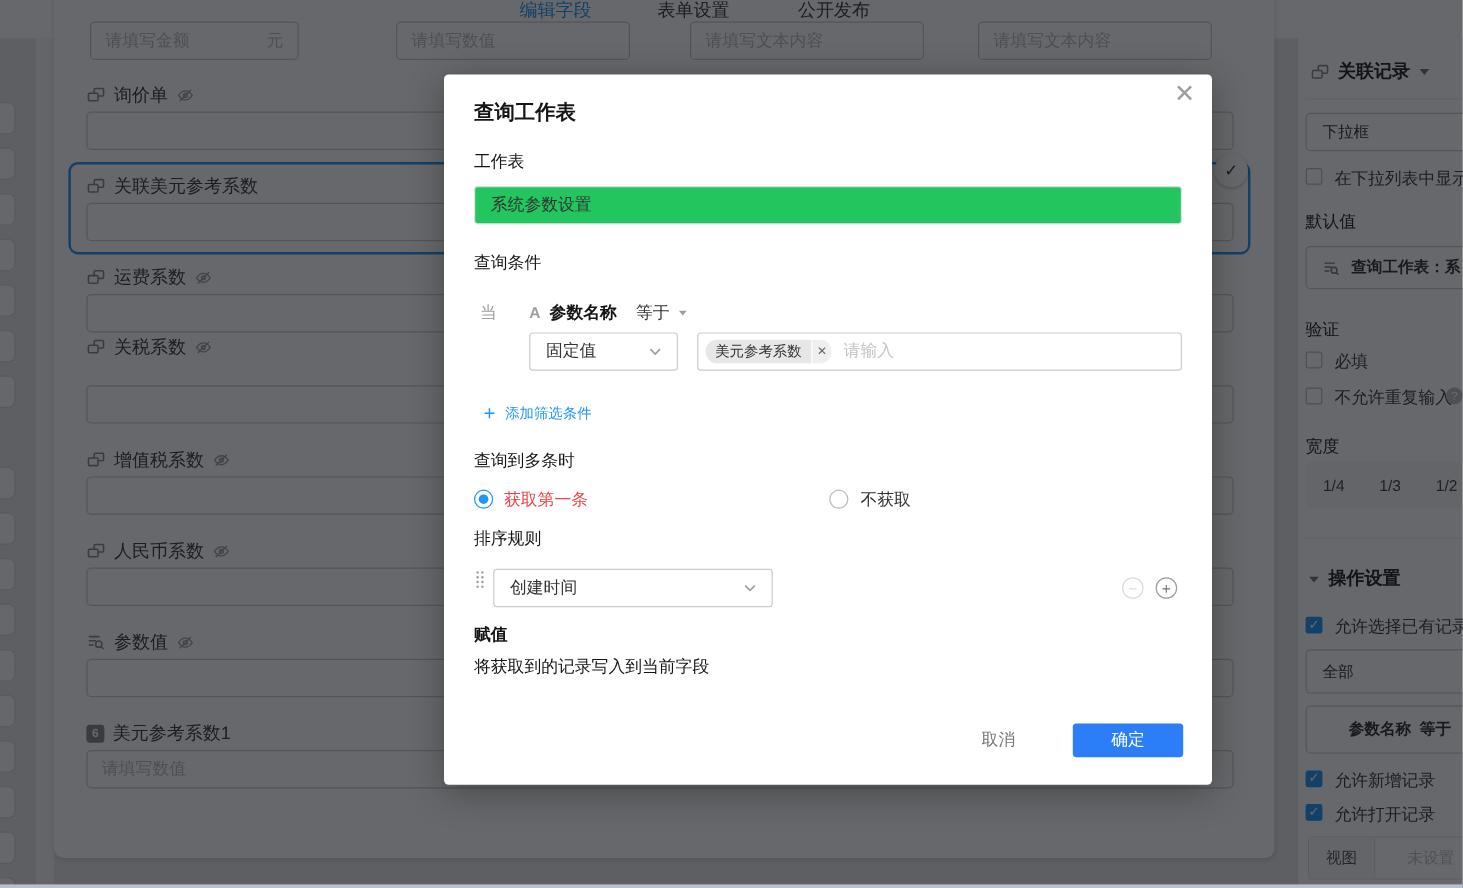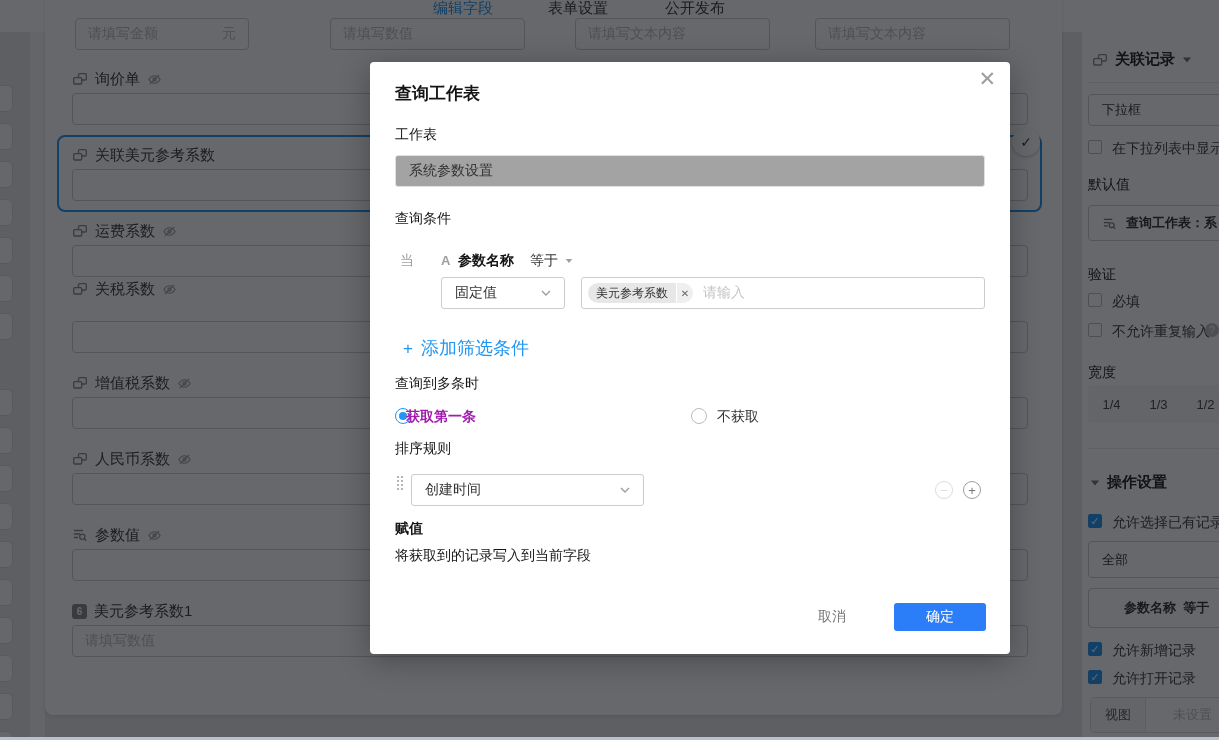--- a/index.html
+++ b/index.html
@@ -58,30 +58,30 @@
   
   .overlay { left:0; top:0; width:1219px; height:740px; background:rgba(10,12,16,.62); z-index:30; }
   .bottom-line { left:0; top:737px; width:1219px; height:3px; background:#b8c2ce; z-index:40; }
 
   .modal { left:370px; top:62px; width:640px; height:592px; background:#fff; border-radius:4px;
            box-shadow:0 6px 30px rgba(0,0,0,.3); z-index:50; }
   .modal .abs { position:absolute; }
   .m-title { left:25px; top:20px; font-size:17px; font-weight:600; color:#151515; }
   .m-close { right:14px; top:6px; font-size:21px; color:#9e9e9e; cursor:pointer; line-height:1; }
   .m-label { font-size:14px; color:#151515; }
-  .m-input-disabled { left:25px; top:93px; width:590px; height:32px; background:#a3a3a3; border:1px solid #e0e0e0; border-radius:3px;
+  .m-input-disabled { left:25px; top:93px; width:590px; height:32px; background:#22c55e; border:1px solid #e0e0e0; border-radius:3px;
                       display:flex; align-items:center; padding:0 13px; font-size:14px; color:#333; }
   .m-sel { border:1px solid #ccc; border-radius:3px; background:#fff; display:flex; align-items:center; padding:0 13px;
            font-size:14px; color:#333; height:32px; }
   .chev { margin-left:auto; color:#9e9e9e; display:inline-flex; }
   .tag-input { left:211px; top:215px; width:404px; height:32px; border:1px solid #ccc; border-radius:3px; display:flex; align-items:center; padding:0 6px; }
   .tag { display:flex; align-items:center; border-radius:10px; overflow:hidden; font-size:12px; color:#333; height:20px; }
   .tag-text { background:#e7e7e7; padding:0 8px; display:flex; align-items:center; height:100%; }
   .tag-x { background:#efefef; width:16px; height:100%; display:flex; align-items:center; justify-content:center; color:#666; font-size:10px; margin-left:1px; cursor:pointer; }
-  .m-link { color:var(--accent); font-size:18px; }
+  .m-link { color:var(--accent); font-size:12px; }
   .radio { width:16px; height:16px; border-radius:50%; border:1px solid #bbb; background:#fff; position:relative; }
   .radio.on { border:1px solid var(--accent); }
   .radio.on::after { content:""; position:absolute; left:3px; top:3px; width:8px; height:8px; border-radius:50%; background:var(--accent); }
   .drag-dots { display:grid; grid-template-columns:2px 2px; grid-auto-rows:2px; gap:2px; }
   .drag-dots i { background:#9e9e9e; border-radius:50%; }
   .circle-btn { width:18px; height:18px; border-radius:50%; display:flex; align-items:center; justify-content:center; font-size:13px; }
   .circle-btn.minus { border:1.3px solid #dcdcdc; color:#dcdcdc; }
   .circle-btn.plus { border:1.3px solid #9e9e9e; color:#757575; }
   .btn-cancel { left:430px; top:539px; width:64px; height:32px; display:flex; align-items:center; justify-content:center;
                 color:#757575; font-size:14px; cursor:pointer; }
@@ -371,21 +371,21 @@
     <span style="margin-left:10px; font-size:14px; color:#c5c5c5;">请输入</span>
   </div>
 
   <div class="abs" style="left:33px; top:274px; display:flex; align-items:center; gap:8px;">
     <span class="m-link" style="font-size:17px; line-height:1;">+</span>
     <span class="m-link">添加筛选条件</span>
   </div>
 
   <div class="abs m-label" style="left:25px; top:313px;">查询到多条时</div>
   <div class="abs radio on" style="left:25px; top:346px;"></div>
-  <div class="abs" style="left:36px; top:346px; font-size:14px; color:#a21caf;font-weight:bold;">获取第一条</div>
+  <div class="abs" style="left:50px; top:346px; font-size:14px; color:#ef4444;">获取第一条</div>
   <div class="abs radio" style="left:321px; top:346px;"></div>
   <div class="abs" style="left:347px; top:346px; font-size:14px; color:#333;">不获取</div>
 
   <div class="abs m-label" style="left:25px; top:378px;">排序规则</div>
   <div class="abs drag-dots" style="left:27px; top:414px;">
       <i></i>
       <i></i>
       <i></i>
       <i></i>
       <i></i>

